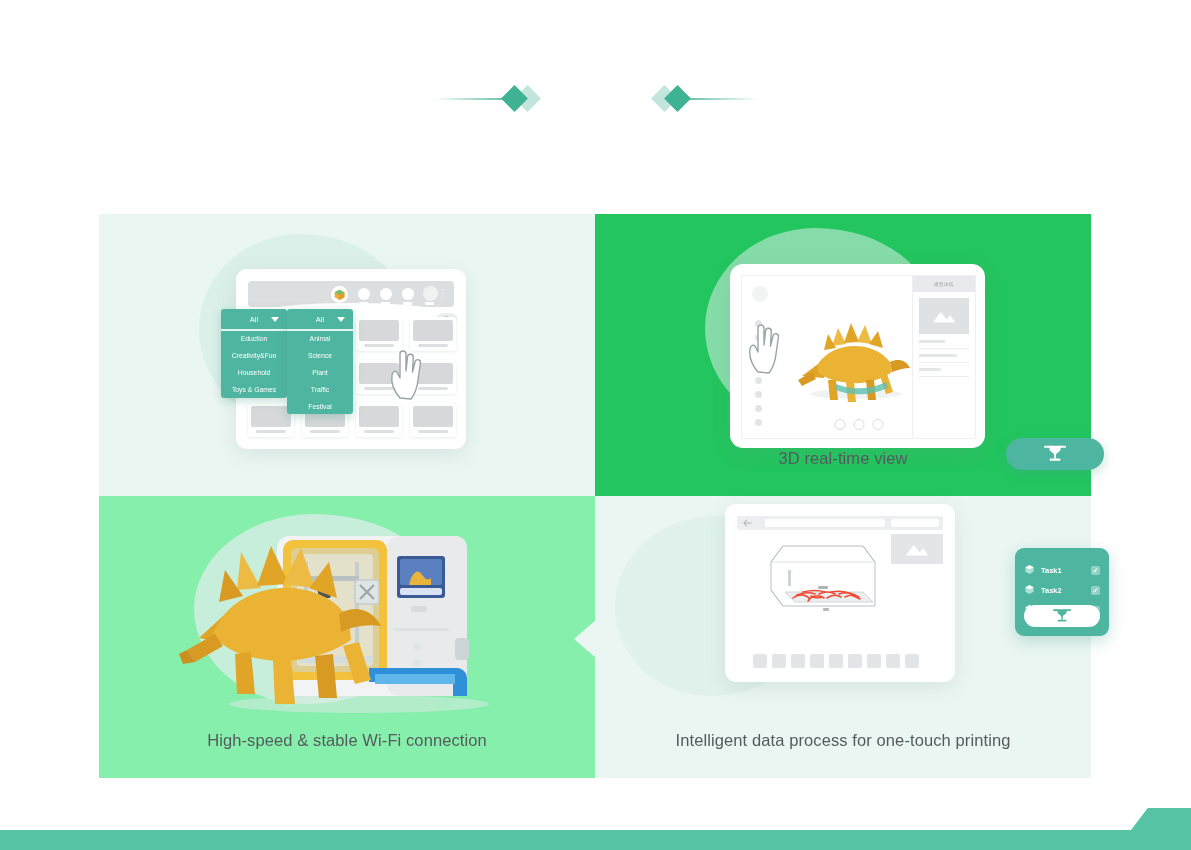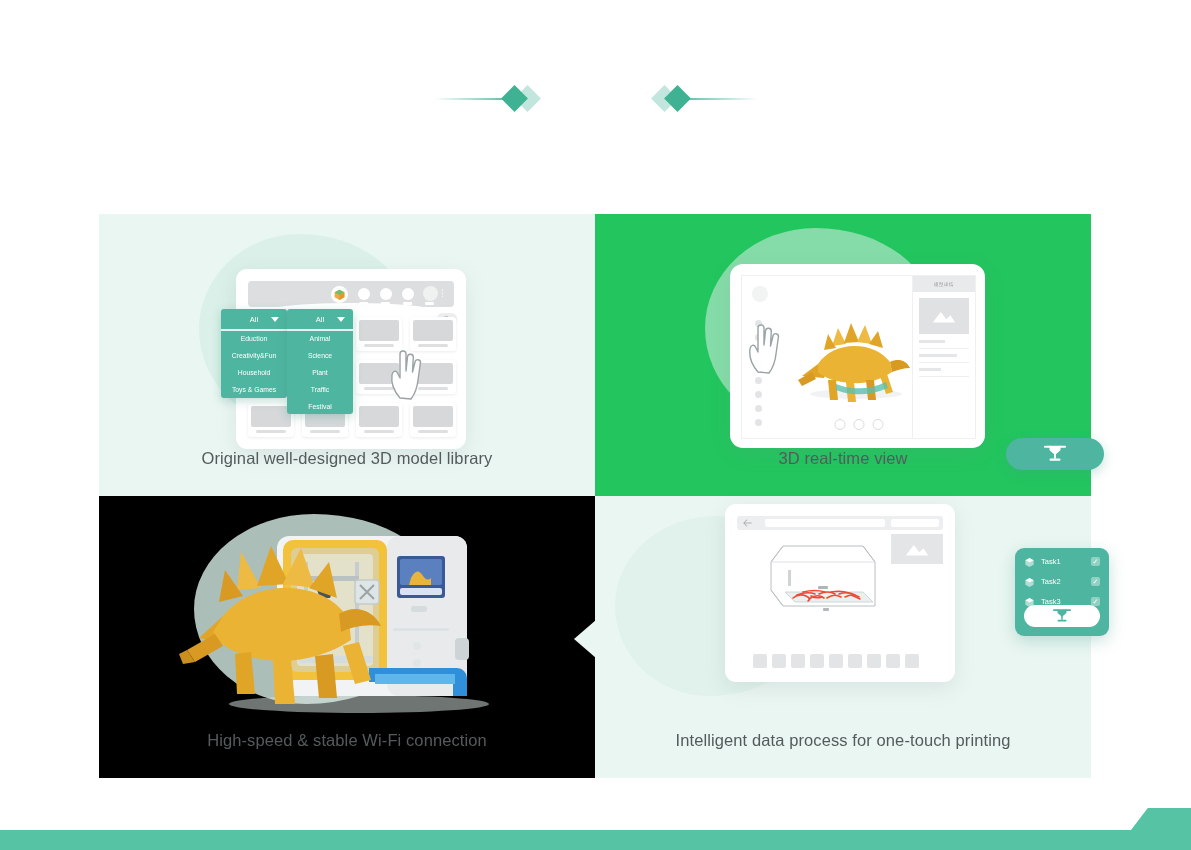--- a/index.html
+++ b/index.html
@@ -63,21 +63,21 @@
     height: 563px;
   }
   .cell {
     position: absolute;
     width: 496px;
     height: 282px;
     overflow: visible;
   }
   .cell.c0 { left: 0;    top: 0;   background: #eaf6f2; }
   .cell.c1 { left: 496px; top: 0;   background: #22c55e; }
-  .cell.c2 { left: 0;    top: 282px; background: #000000; }
+  .cell.c2 { left: 0;    top: 282px; background: #86efac; }
   .cell.c3 { left: 496px; top: 282px; background: #eaf6f2; }
 
   
   .nub {
     position: absolute;
     width: 22px; height: 38px;
     top: 124px;
   }
   .nub.rightward {
     right: -21px;
@@ -226,21 +226,21 @@
   .bp-thumbs { position: absolute; left: 28px; bottom: 14px; display: flex; gap: 5px; }
   .bp-thumbs span { width: 14px; height: 14px; background: #e2e4e5; border-radius: 2px; display: block; }
   .task-panel {
     position: absolute; right: -18px; top: 52px;
     width: 94px; height: 88px; border-radius: 9px;
     background: #4eb5a0;
     box-shadow: 0 5px 16px rgba(70,160,140,.3);
     padding: 9px 9px 0;
     box-sizing: border-box;
   }
-  .task-row { display: flex; align-items: flex-start; height: 18px; margin-bottom: 2px; }
+  .task-row { display: flex; align-items: flex-end; height: 18px; margin-bottom: 2px; font-weight: bold; }
   .task-ico { width: 11px; height: 11px; margin-right: 6px; flex: none; }
   .task-label { color: #ffffff; font-size: 7.5px; flex: 1; }
   .task-check {
     width: 9px; height: 9px; border-radius: 2px;
     background: #8fd2c3; display: flex; align-items: center; justify-content: center;
     color: #ffffff; font-size: 7px; line-height: 9px;
   }
   .task-print {
     position: absolute; left: 9px; right: 9px; bottom: 9px;
     height: 22px; border-radius: 11px; background: #ffffff;
@@ -381,21 +381,20 @@
       <div class="dd-item">Science</div>
       <div class="dd-item">Plant</div>
       <div class="dd-item">Traffic</div>
       <div class="dd-item">Festival</div>
     </div>
 
     <svg class="art" style="left:288px;top:130px;" width="38" height="58" viewBox="0 0 38 58">
       <path d="M13 54 C6 46 4 38 5 31 C5.5 27 9 26 10.5 29 L13 34 L13 10 C13 6 19 6 19 10 L19 27 L20.5 13 C20.8 9 26.5 9.4 26.3 13.4 L25.5 28 L28 18 C28.6 14.3 34 15.2 33.4 19 L31 36 C30 46 27 51 24 55 Z" fill="#ffffff" stroke="#9aa3a5" stroke-width="1.4" stroke-linejoin="round"></path>
     </svg>
 
-    <div class="caption">Original well-designed 3D model library</div>
   </div>
 
   <div class="cell c1">
     <div class="blob" style="left:110px;top:14px;width:230px;height:200px;opacity:.55;"></div>
 
     <div class="tablet rt-frame">
       <div class="rt-screen">
         <div class="rt-back"></div>
 
         <div class="rt-rail">

